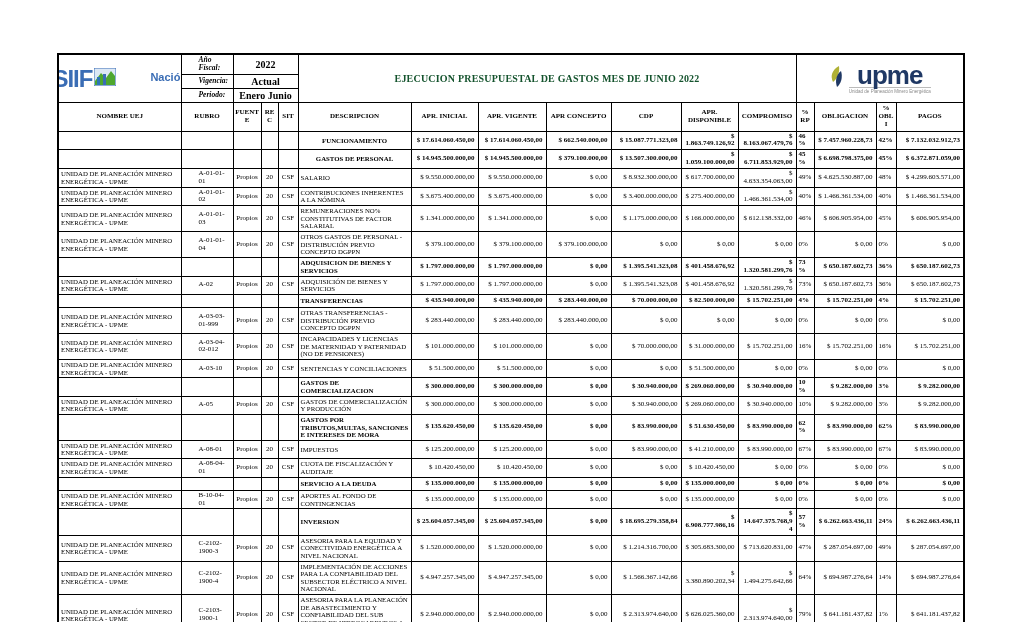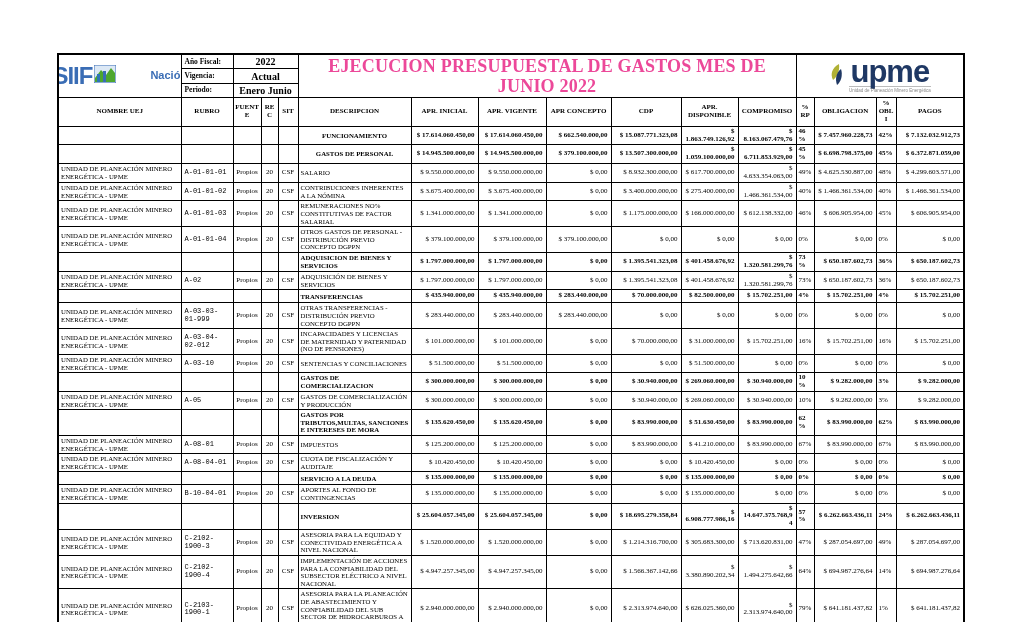--- a/index.html
+++ b/index.html
@@ -3,37 +3,37 @@
 <meta charset="utf-8">
 <style>
   html,body{margin:0;padding:0;background:#ffffff;}
   body{width:1024px;height:622px;overflow:hidden;font-family:"Liberation Serif","DejaVu Serif",serif;color:#000;}
   .sheet{position:absolute;left:57px;top:53px;}
   table.report{border-collapse:collapse;table-layout:fixed;width:906px;border:2px solid #000;}
   td,th{border:1px solid #000;font-size:7px;line-height:1.12;padding:1px 2px;vertical-align:middle;overflow:hidden;word-wrap:break-word;}
   
   .hdr td{border:1.5px solid #000;}
   .logo-cell{text-align:center;vertical-align:middle;}
-  .meta-label{font-weight:bold;font-size:7.5px;padding-left:3px;}
+  .meta-label{font-weight:bold;font-size:7.5px;padding-left:17px;font-style:italic;}
   .meta-value{font-weight:bold;font-size:10px;text-align:center;}
-  .title-cell{text-align:center;font-weight:bold;font-size:18px;color:#ec4899;letter-spacing:.2px;}
+  .title-cell{text-align:center;font-weight:bold;font-size:10px;color:#14532d;letter-spacing:.2px;}
   
   .siif{display:flex;flex-direction:row;align-items:center;justify-content:center;}
   .siif-top{display:flex;align-items:flex-start;gap:2px;}
   .siif-word{font-family:"Liberation Sans",sans-serif;font-weight:bold;font-size:24px;line-height:.9;color:#3a6db5;letter-spacing:-1px;}
   .siif-nacion{font-family:"Liberation Sans",sans-serif;font-weight:bold;font-size:11px;color:#3a6db5;margin-top:-3px;margin-left:34px;}
   
   .upme{display:flex;align-items:center;justify-content:center;gap:4px;}
-  .upme-word{font-family:"Liberation Sans",sans-serif;font-weight:bold;font-size:31px;line-height:.85;color:#1f3864;letter-spacing:-1px;}
+  .upme-word{font-family:"Liberation Sans",sans-serif;font-weight:bold;font-size:26px;line-height:.85;color:#1f3864;letter-spacing:-1px;}
   .upme-tag{font-family:"Liberation Sans",sans-serif;font-size:4.5px;color:#8a8a8a;border-top:.5px solid #bbb;margin-top:1px;padding-top:1px;white-space:nowrap;}
   
   tr.colhead th{font-weight:bold;text-align:center;font-size:7px;background:#fff;border-bottom:1.5px solid #000;border-top:1.5px solid #000;padding:2px 1px;}
   
   .c-uej{text-align:left;font-size:6.8px;}
-  .c-rubro{text-align:left;padding-left:3px;font-family:Liberation Mono, monospace;}
+  .c-rubro{text-align:left;padding-left:17px;}
   .c-center{text-align:center;}
   .c-desc{text-align:left;font-size:6.8px;}
   .c-money{text-align:right;padding-right:3px;}
   .c-pct{text-align:left;}
   tr.total-row td,tr.section-row td{font-weight:bold;border-top:1.5px solid #000;border-bottom:1.5px solid #000;}
   tr.total-row td.c-desc{text-align:center;}
   tr.detail-row td{height:12px;}
   tr.total-row td{height:10px;}
   tr.section-row td{height:10px;}
 </style>

